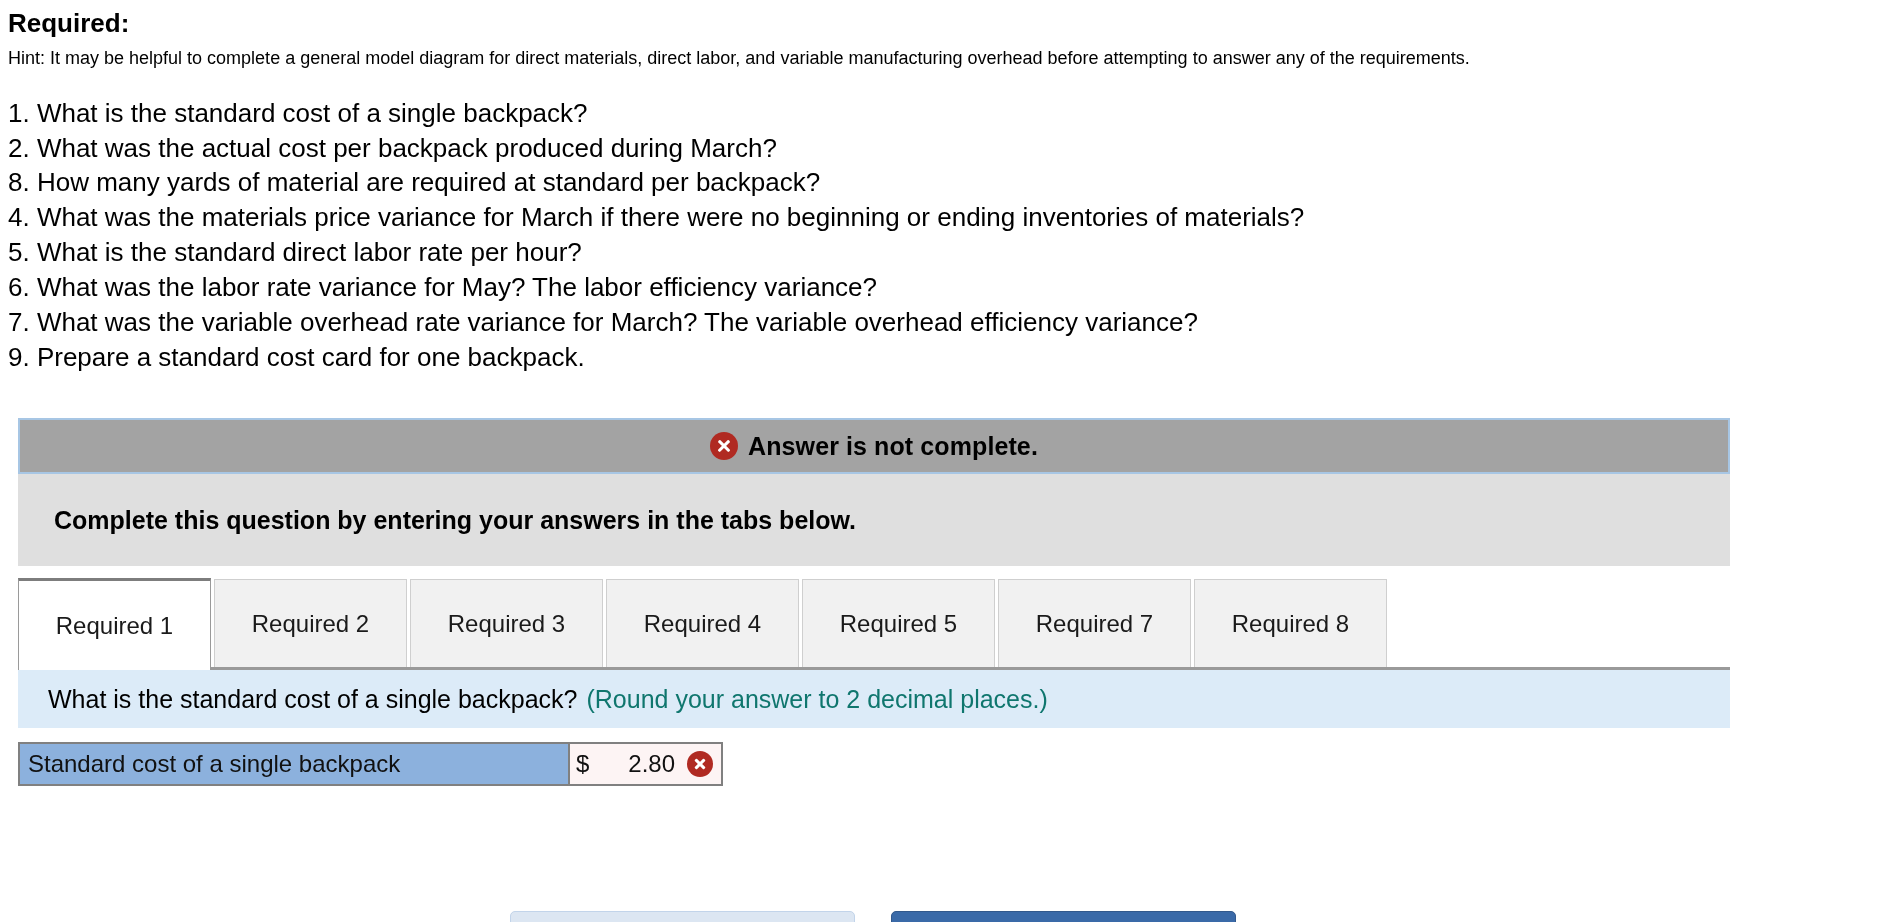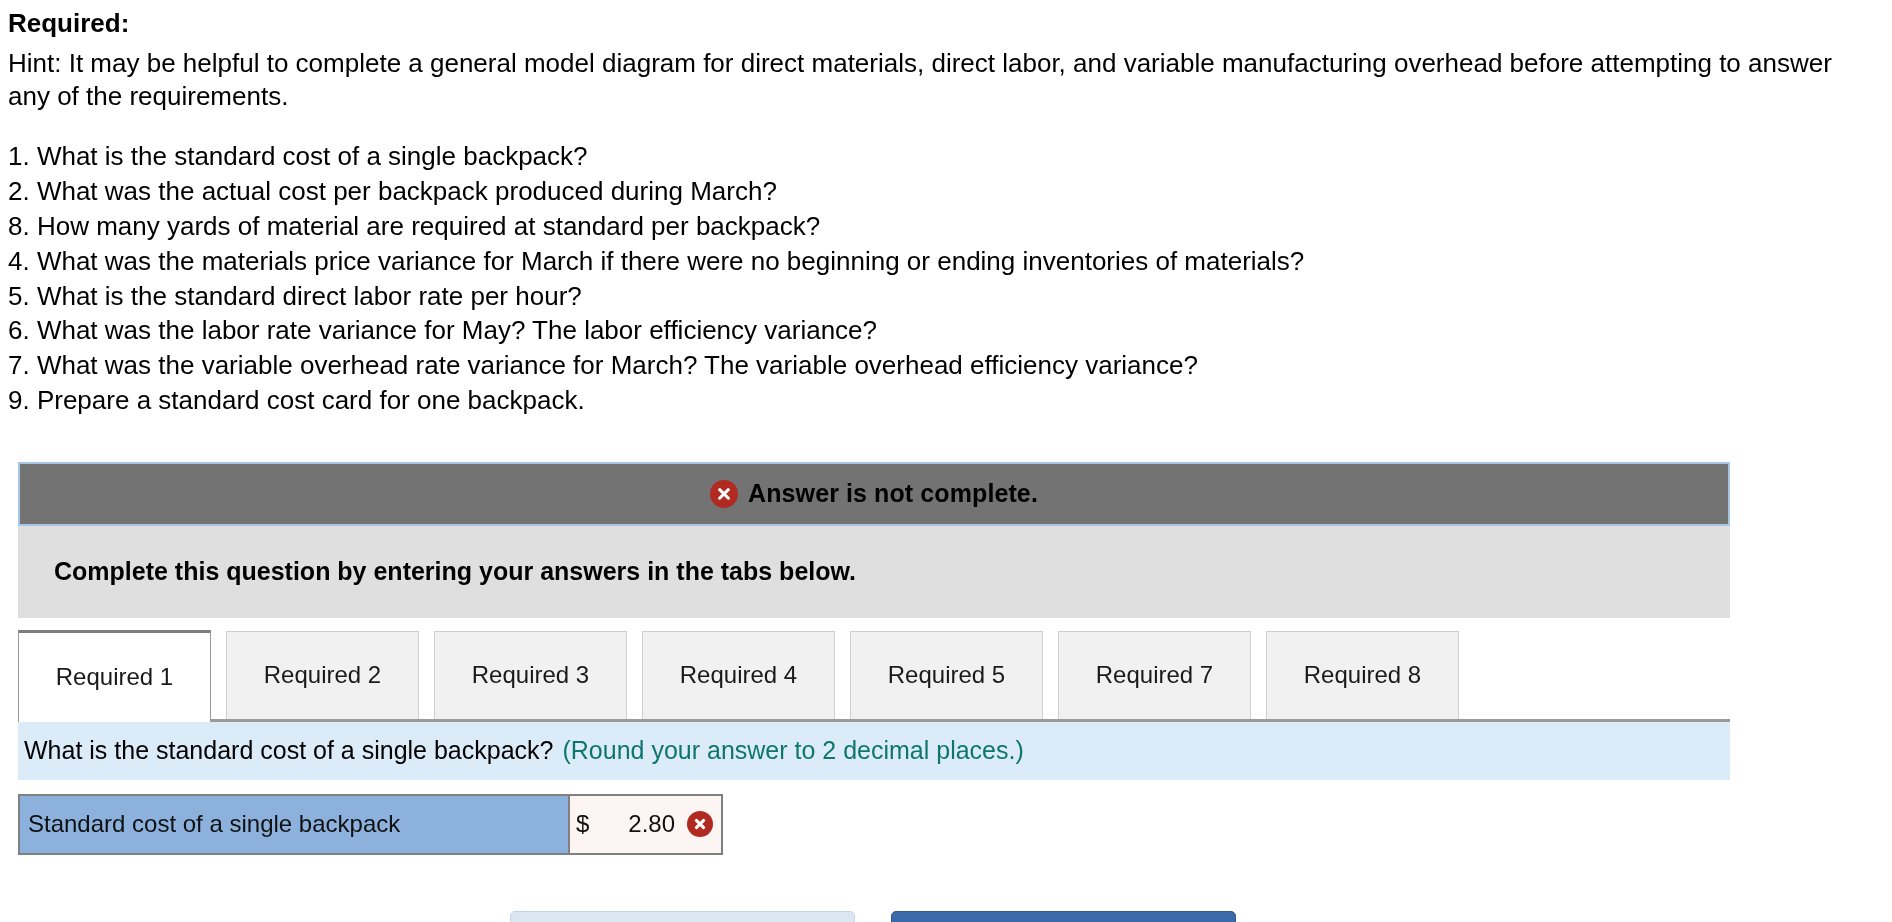--- a/index.html
+++ b/index.html
@@ -29,21 +29,21 @@
   .prompt {
     padding: 8px 0 0 8px;
   }
   .prompt-title {
     font-size: 26px;
     font-weight: bold;
     line-height: 1.22;
     margin: 0 0 7px 0;
   }
   .prompt-hint {
-    font-size: 26px;
+    font-size: 18px;
     line-height: 1.28;
     margin: 0;
     max-width: 1872px;
   }
 
   .req-list {
     margin: 26px 0 0 0;
     padding: 0;
     list-style: none;
   }
@@ -55,23 +55,23 @@
   }
 
   
   .panel {
     position: relative;
     margin-left: 18px;
     width: 1712px;
   }
 
   .status-banner {
-    background: #737373;
+    background: #a3a3a3;
     border: 2px solid #a7c6e4;
-    height: 64px;
+    height: 56px;
     display: flex;
     align-items: center;
     justify-content: center;
     margin-top: 44px;
   }
   .status-inner {
     display: flex;
     align-items: center;
     gap: 10px;
   }
@@ -137,55 +137,55 @@
     border-bottom: none;
     display: flex;
     align-items: center;
     justify-content: center;
     font-size: 24px;
     color: #1a1a1a;
     margin-right: 0;
     position: relative;
     cursor: pointer;
   }
-  .tab + .tab { margin-left: 15px; }
+  .tab + .tab { margin-left: 3px; }
   .tab.active {
     background: #ffffff;
     border: 1px solid #9a9a9a;
     border-top: 3px solid #7d7d7d;
     border-bottom: none;
     height: 92px;
     z-index: 3;
     margin-bottom: -3px;
   }
 
   
   .question-row {
     background: #dcebf8;
     height: 58px;
     display: flex;
     align-items: center;
-    padding-left: 6px;
+    padding-left: 30px;
   }
   .question-text {
     font-size: 25px;
   }
   .question-note {
     font-size: 25px;
     color: #0f766e;
     margin-left: 9px;
   }
 
   
   .answer-table {
     margin-top: 14px;
     margin-left: 0;
     display: flex;
     width: 705px;
-    height: 61px;
+    height: 44px;
     border: 2px solid #808080;
   }
   .answer-label {
     flex: 0 0 550px;
     background: #8cb1dd;
     display: flex;
     align-items: center;
     padding-left: 8px;
     font-size: 24px;
     color: #111111;

